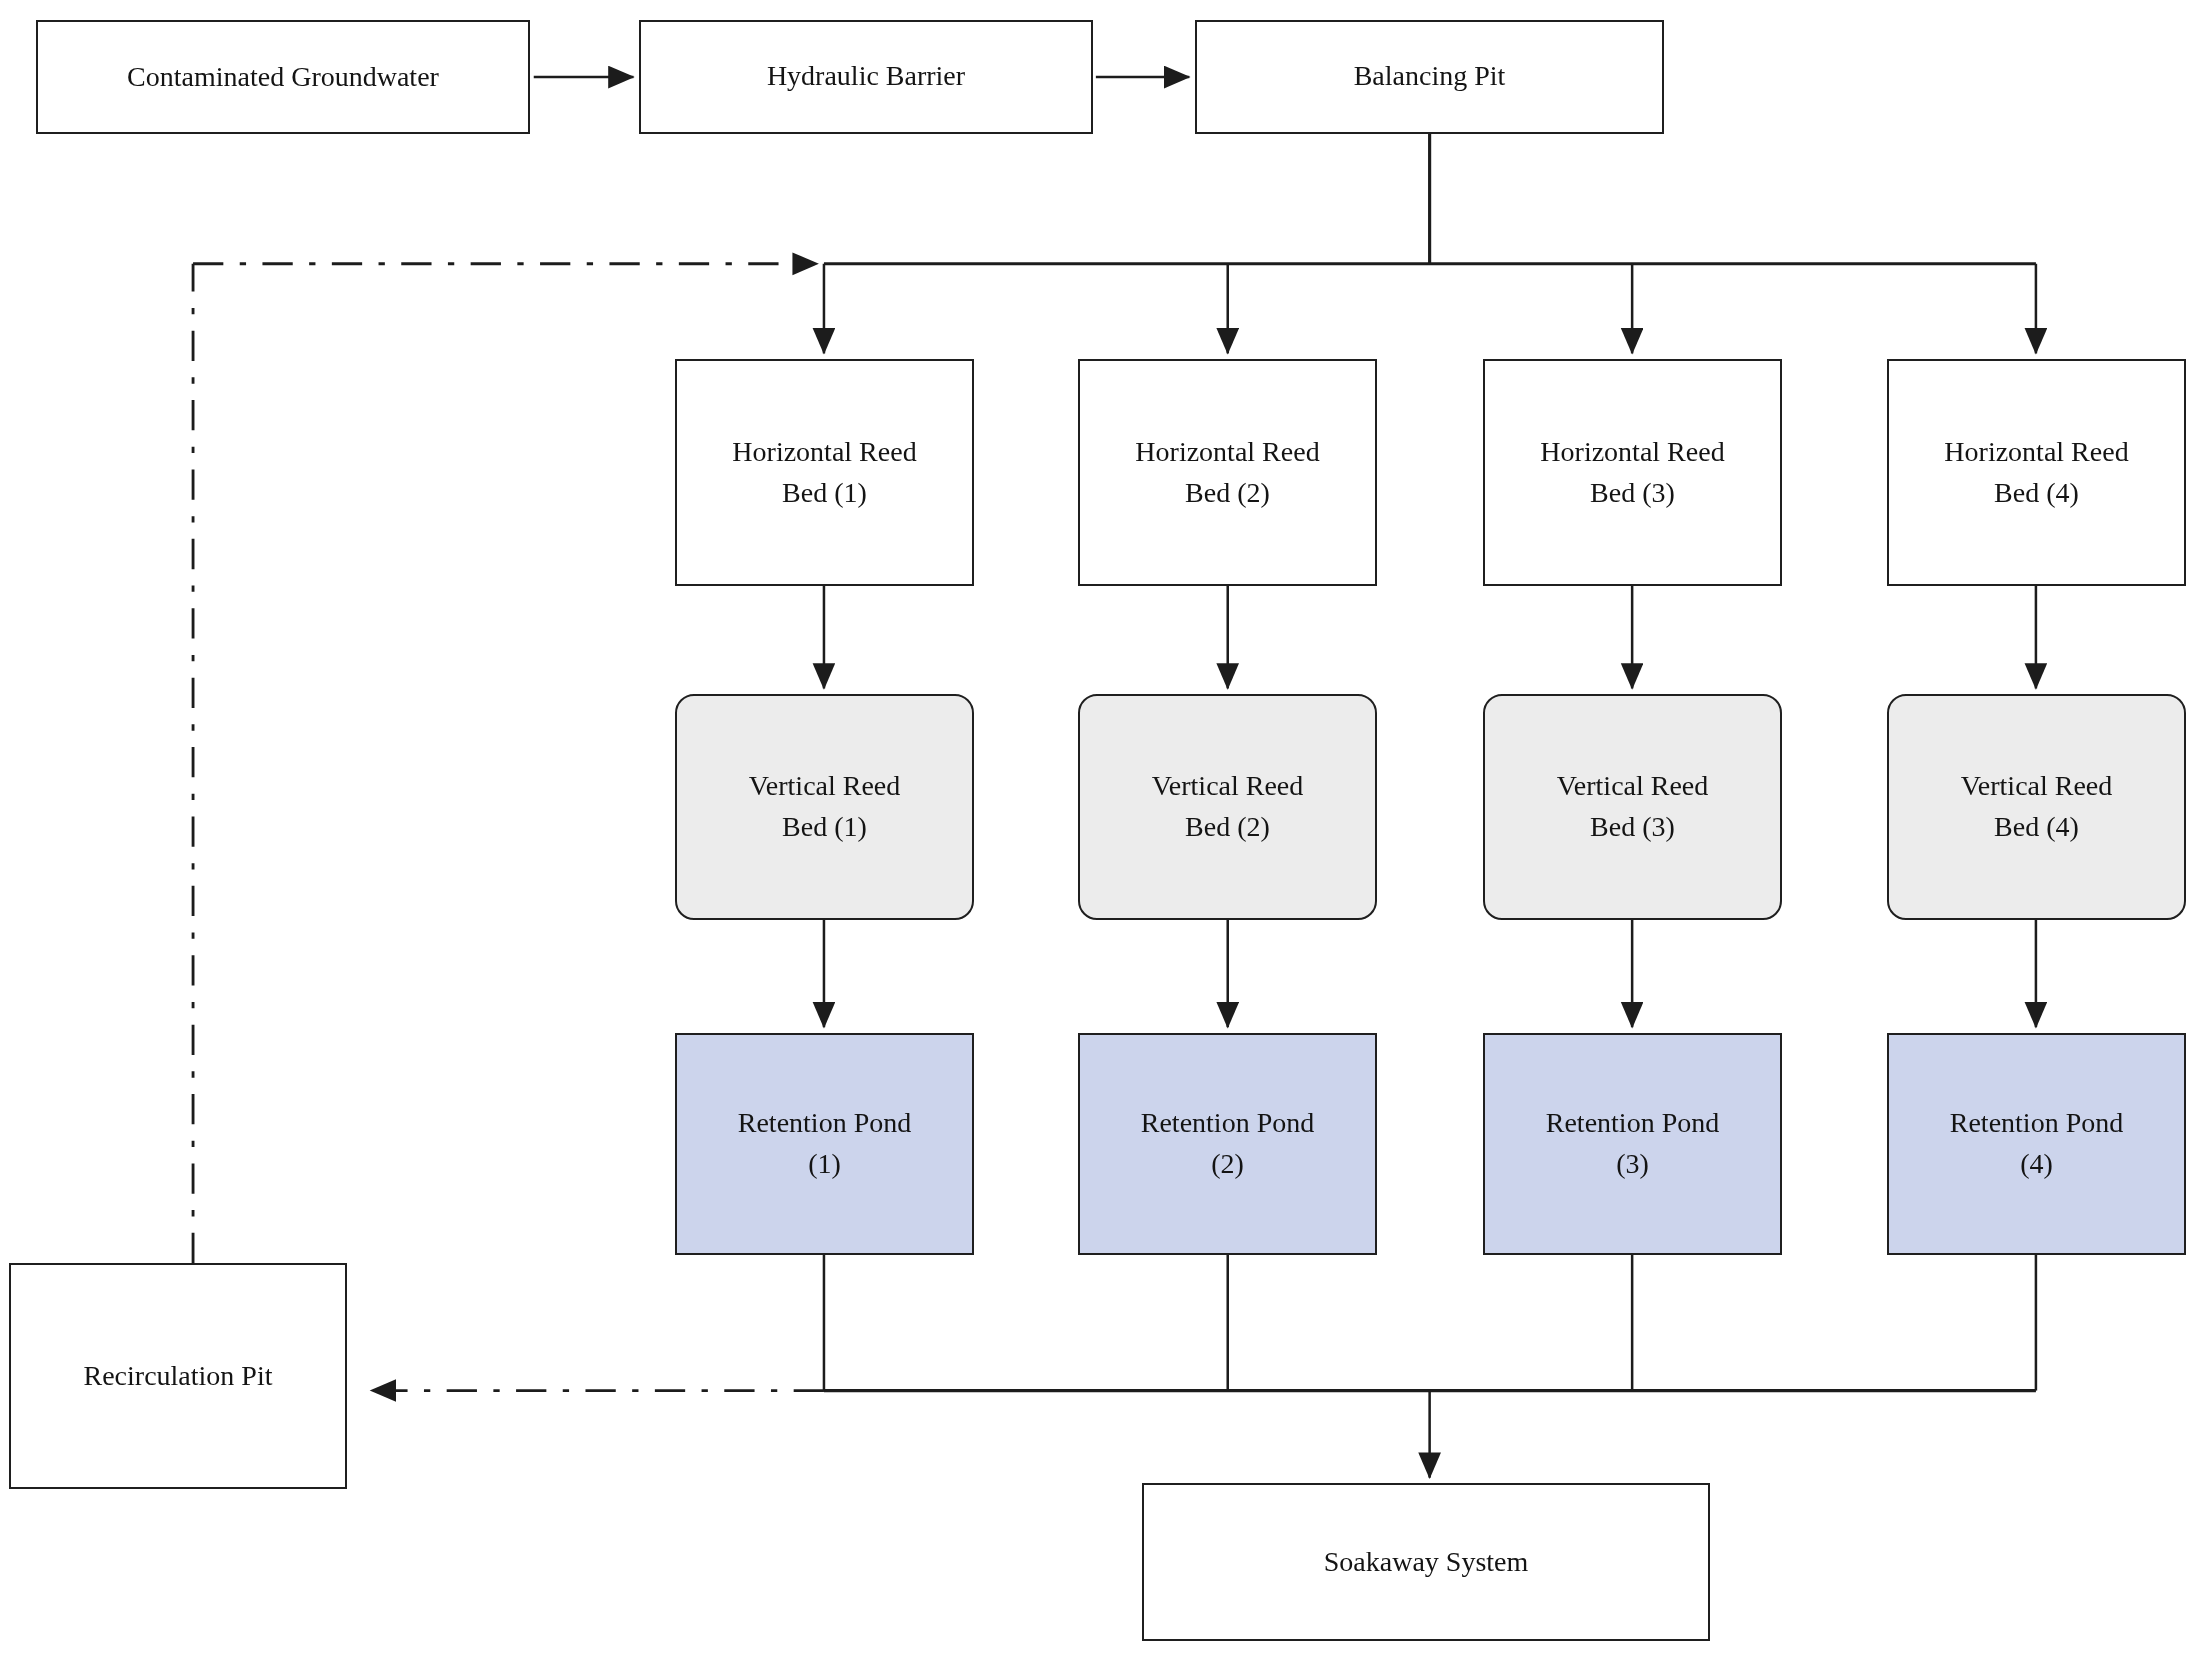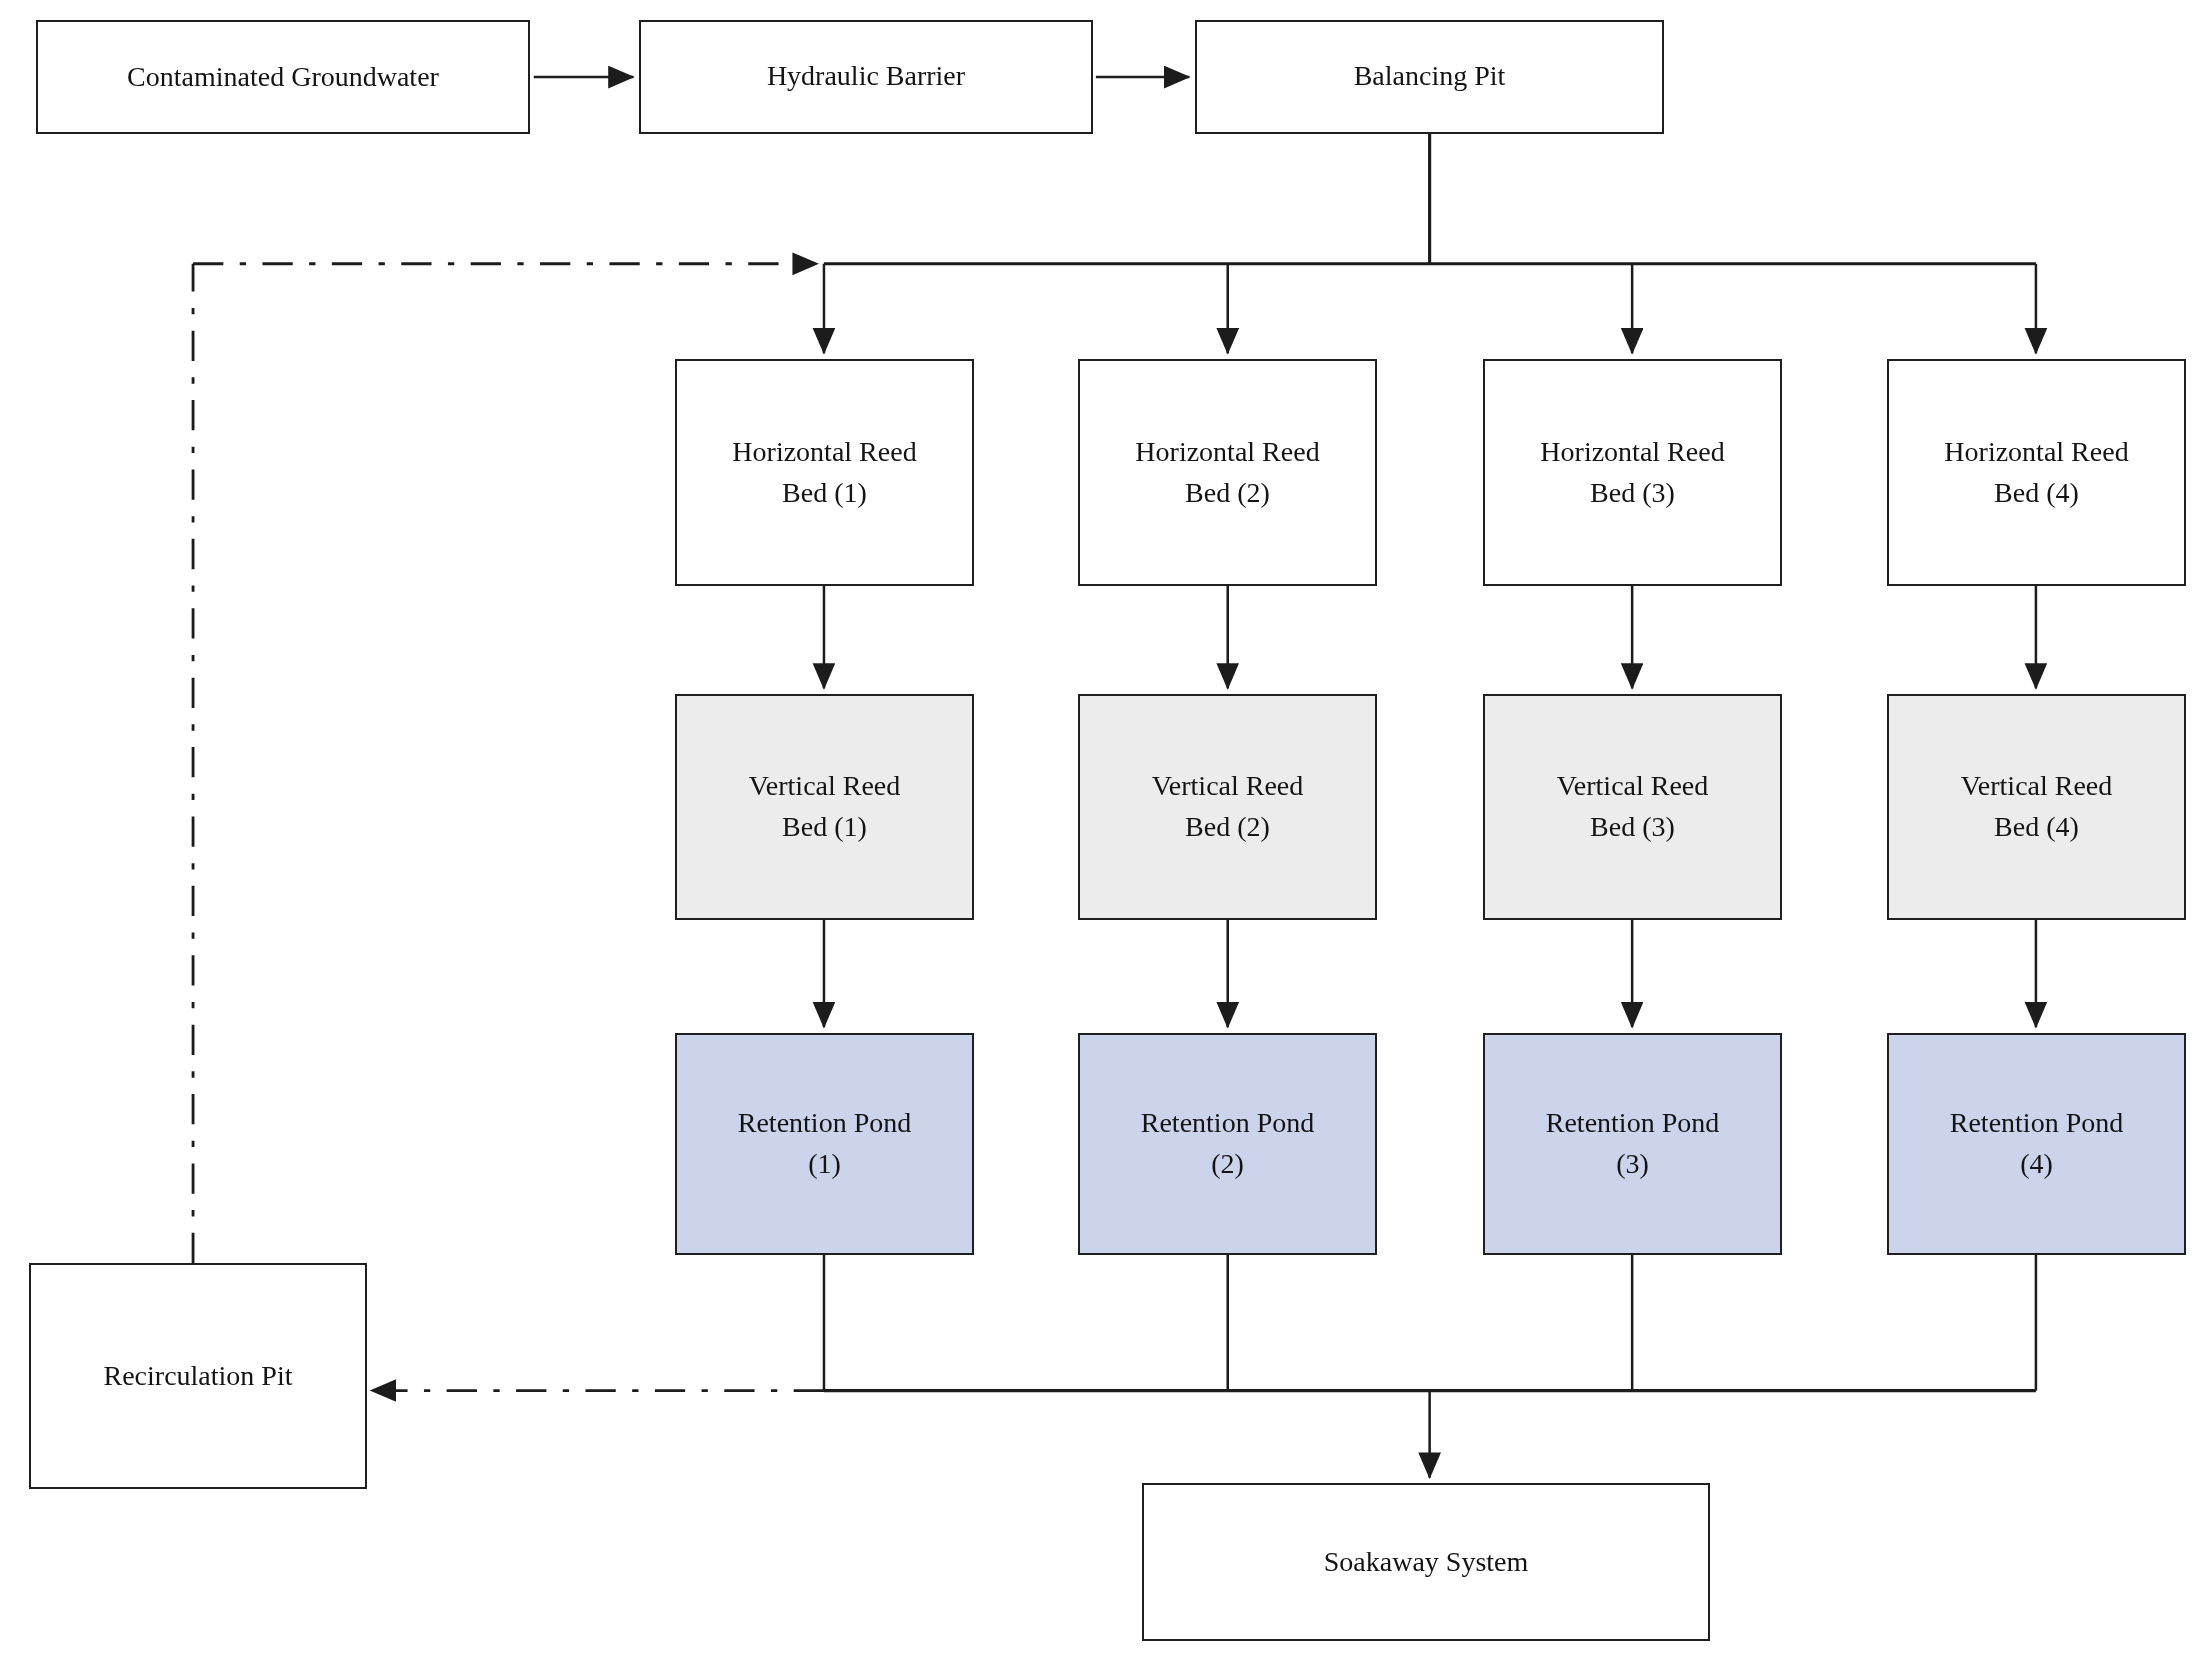--- a/index.html
+++ b/index.html
@@ -13,21 +13,21 @@
   svg.wires{position:absolute;left:0;top:0;width:2205px;height:1672px;}
   .wire{stroke:var(--line);stroke-width:4;fill:none;}
   .bus{stroke-width:5;}
   .dashdot{stroke-width:4.5;stroke-dasharray:48 26 10 26;}
   .arrowhead{fill:var(--line);}
   .box{position:absolute;box-sizing:border-box;border:2.5px solid var(--box-border);
        background:var(--horizontal-bed-fill);display:flex;flex-direction:column;
        align-items:center;justify-content:center;text-align:center;
        font-size:28px;line-height:1.45;}
   .box .lbl{display:block;white-space:nowrap;}
-  .gray{background:var(--vertical-bed-fill);}
+  .gray{background:var(--vertical-bed-fill);border-radius:19px;}
   .blue{background:var(--retention-pond-fill);}
 </style>
 </head>
 <body>
 
 <div class="canvas">
 
   <svg class="wires" viewBox="0 0 3495 2650">
     <defs>
       <marker id="arr" markerUnits="userSpaceOnUse" markerWidth="46" markerHeight="40" refX="40" refY="18" orient="auto">
@@ -123,21 +123,21 @@
   </div>
   <div class="box blue" style="left:1483px;top:1033px;width:299px;height:222px;">
     <span class="lbl">Retention Pond</span>
     <span class="lbl">(3)</span>
   </div>
   <div class="box blue" style="left:1887px;top:1033px;width:299px;height:222px;">
     <span class="lbl">Retention Pond</span>
     <span class="lbl">(4)</span>
   </div>
 
-  <div class="box" style="left:29px;top:1263px;width:338px;height:226px;">
+  <div class="box" style="left:9px;top:1263px;width:338px;height:226px;">
     <span class="lbl">Recirculation Pit</span>
   </div>
   <div class="box" style="left:1142px;top:1483px;width:568px;height:158px;font-family:Liberation Serif, serif;">
     <span class="lbl">Soakaway System</span>
   </div>
 
 </div>
 
 
 </body></html>

